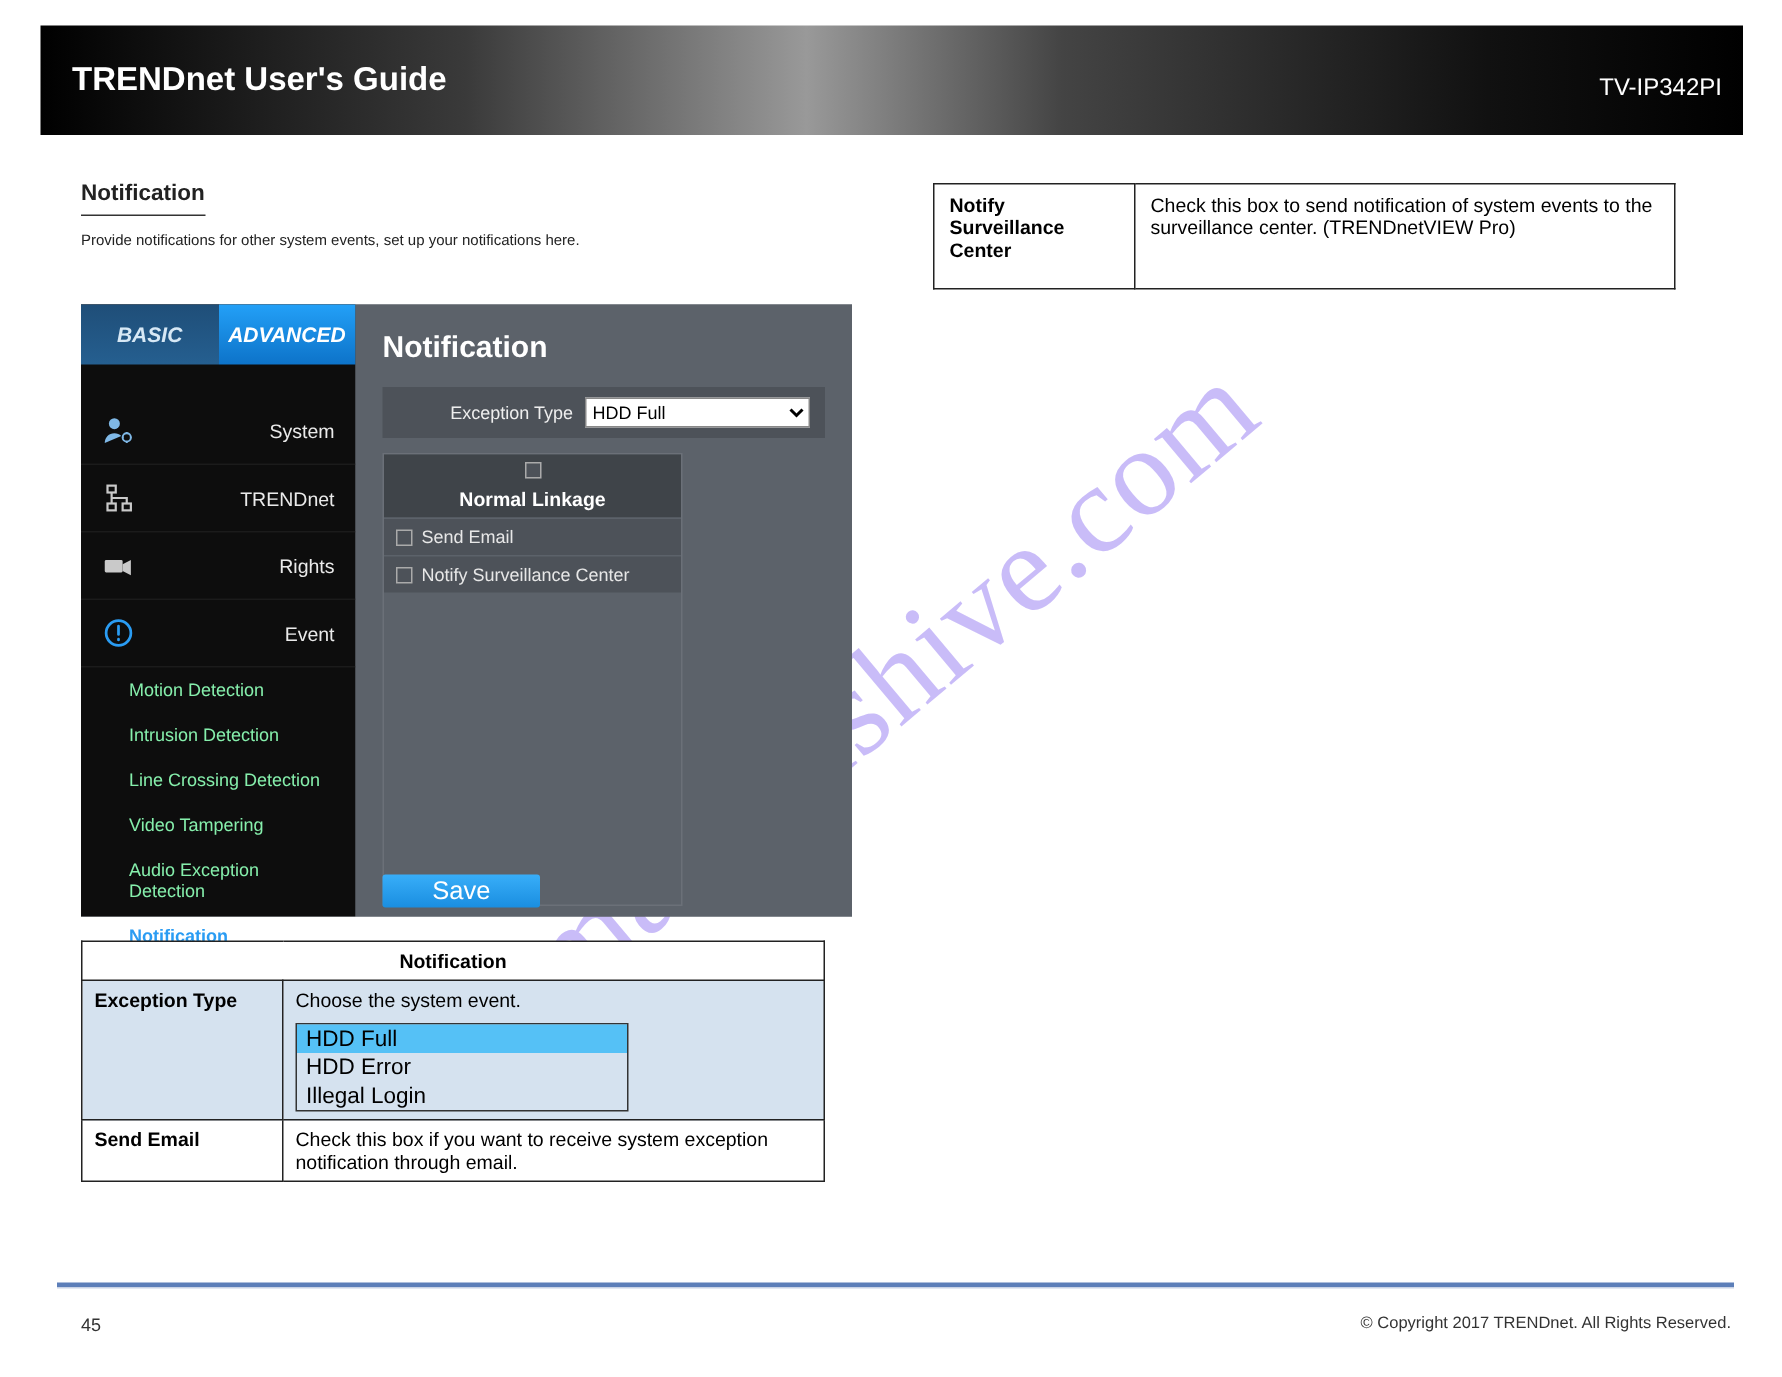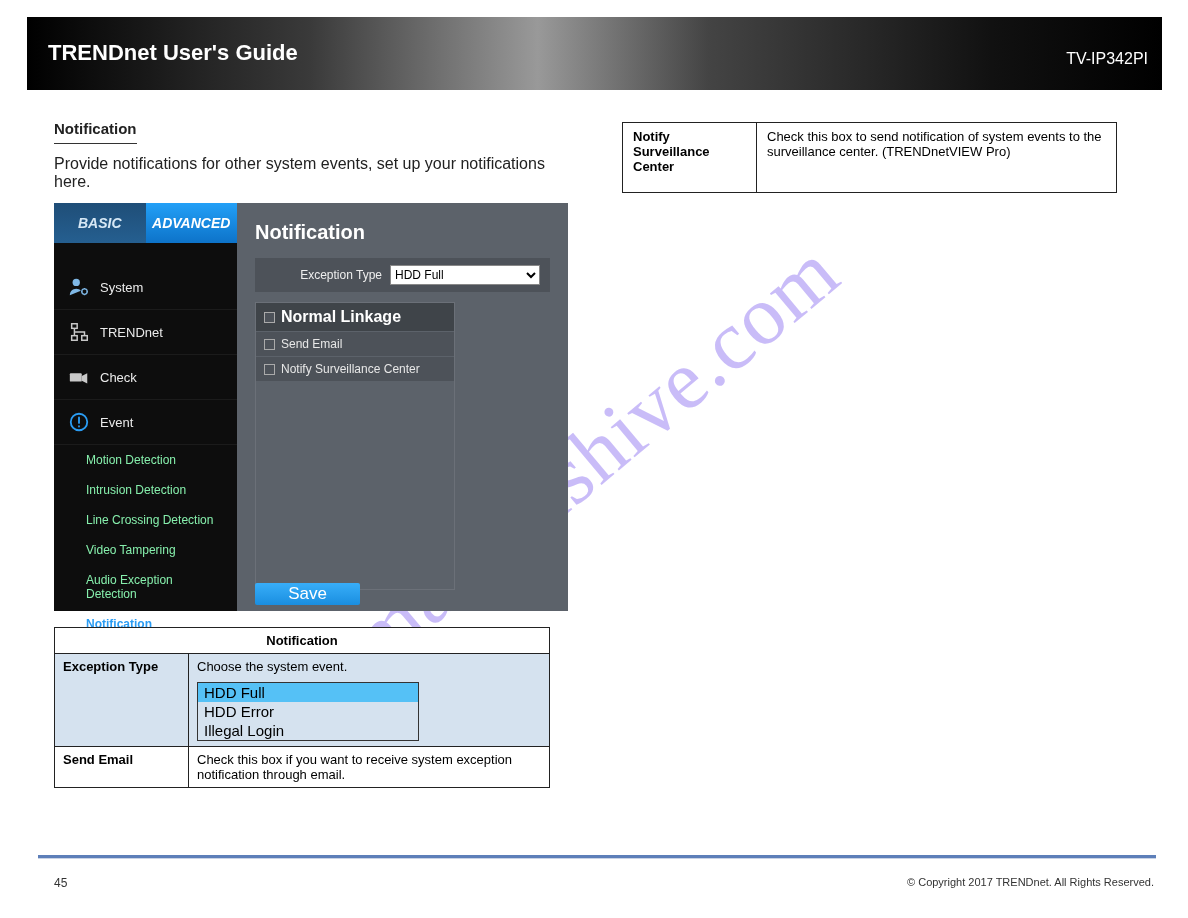--- a/index.html
+++ b/index.html
@@ -67,20 +67,21 @@
       background: linear-gradient(#23a0f7, #0d73c9);
       color: #fff;
     }
     .nav-item {
       display: flex;
       align-items: center;
       gap: 10px;
       padding: 11px 14px;
       border-bottom: 1px solid #1b1b1b;
       font-size: 13px;
+      justify-content: space-between;
     }
     .nav-item.first { margin-top: 22px; }
     .nav-item .ico { width: 22px; height: 22px; display: flex; align-items: center; justify-content: center; }
     .nav-sub {
       padding: 8px 14px 8px 32px;
       font-size: 12px;
       color: #86efac;
     }
     .nav-sub.active { color: #2a9cf3; font-weight: bold; }
 
@@ -109,23 +110,23 @@
     }
     .linkage-box {
       width: 200px;
       border: 1px solid #6b7078;
       background: #5c626a;
     }
     .linkage-header {
       background: #3f4449;
       color: #fff;
       font-weight: bold;
-      font-size: 16px;
+      font-size: 13px;
       padding: 5px 8px;
-      display: flex; align-items: center; gap: 6px;
+      display: flex; align-items: center; gap: 6px; flex-direction: column;
     }
     .linkage-row {
       background: #4d5259;
       color: #e7e7e7;
       font-size: 12px;
       padding: 5px 8px;
       border-top: 1px solid #5c626a;
       display: flex; align-items: center; gap: 6px;
     }
     .linkage-spacer { height: 208px; }
@@ -222,21 +223,21 @@
 </head>
 <body>
 
 <div class="banner"></div>
 <div class="product-name">TRENDnet User's Guide</div>
 <div class="header-right">TV-IP342PI</div>
 
 <div class="watermark">manualshive.com</div>
 
 <div class="section-head">Notification</div>
-<div style="position:absolute; left:54px; top:155px; width:500px; font-size:16px; color:#222;">Provide notifications for other system events, set up your notifications here.</div>
+<div style="position:absolute; left:54px; top:155px; width:500px; font-size:10px; color:#222;">Provide notifications for other system events, set up your notifications here.</div>
 
 <div class="shot">
   <div class="nav">
     <div class="nav-tabs">
       <div class="tab basic">BASIC</div>
       <div class="tab advanced">ADVANCED</div>
     </div>
 
     <div class="nav-item first">
       <span class="ico">
@@ -262,21 +263,21 @@
       <span>TRENDnet</span>
     </div>
 
     <div class="nav-item">
       <span class="ico">
         <svg width="22" height="22" viewBox="0 0 24 24" fill="#c9c9c9">
             <rect x="2" y="8" width="13" height="9" rx="1"></rect>
             <path d="M15 11l6-3v11l-6-3z"></path>
           </svg>
       </span>
-      <span>Check</span>
+      <span>Rights</span>
     </div>
 
     <div class="nav-item">
       <span class="ico">
         <svg width="22" height="22" viewBox="0 0 24 24" fill="none" stroke="#2a9cf3" stroke-width="2">
             <circle cx="12" cy="12" r="9"></circle>
             <path d="M12 7v6M12 16.5v.5" stroke-linecap="round"></path>
           </svg>
       </span>
       <span>Event</span>

